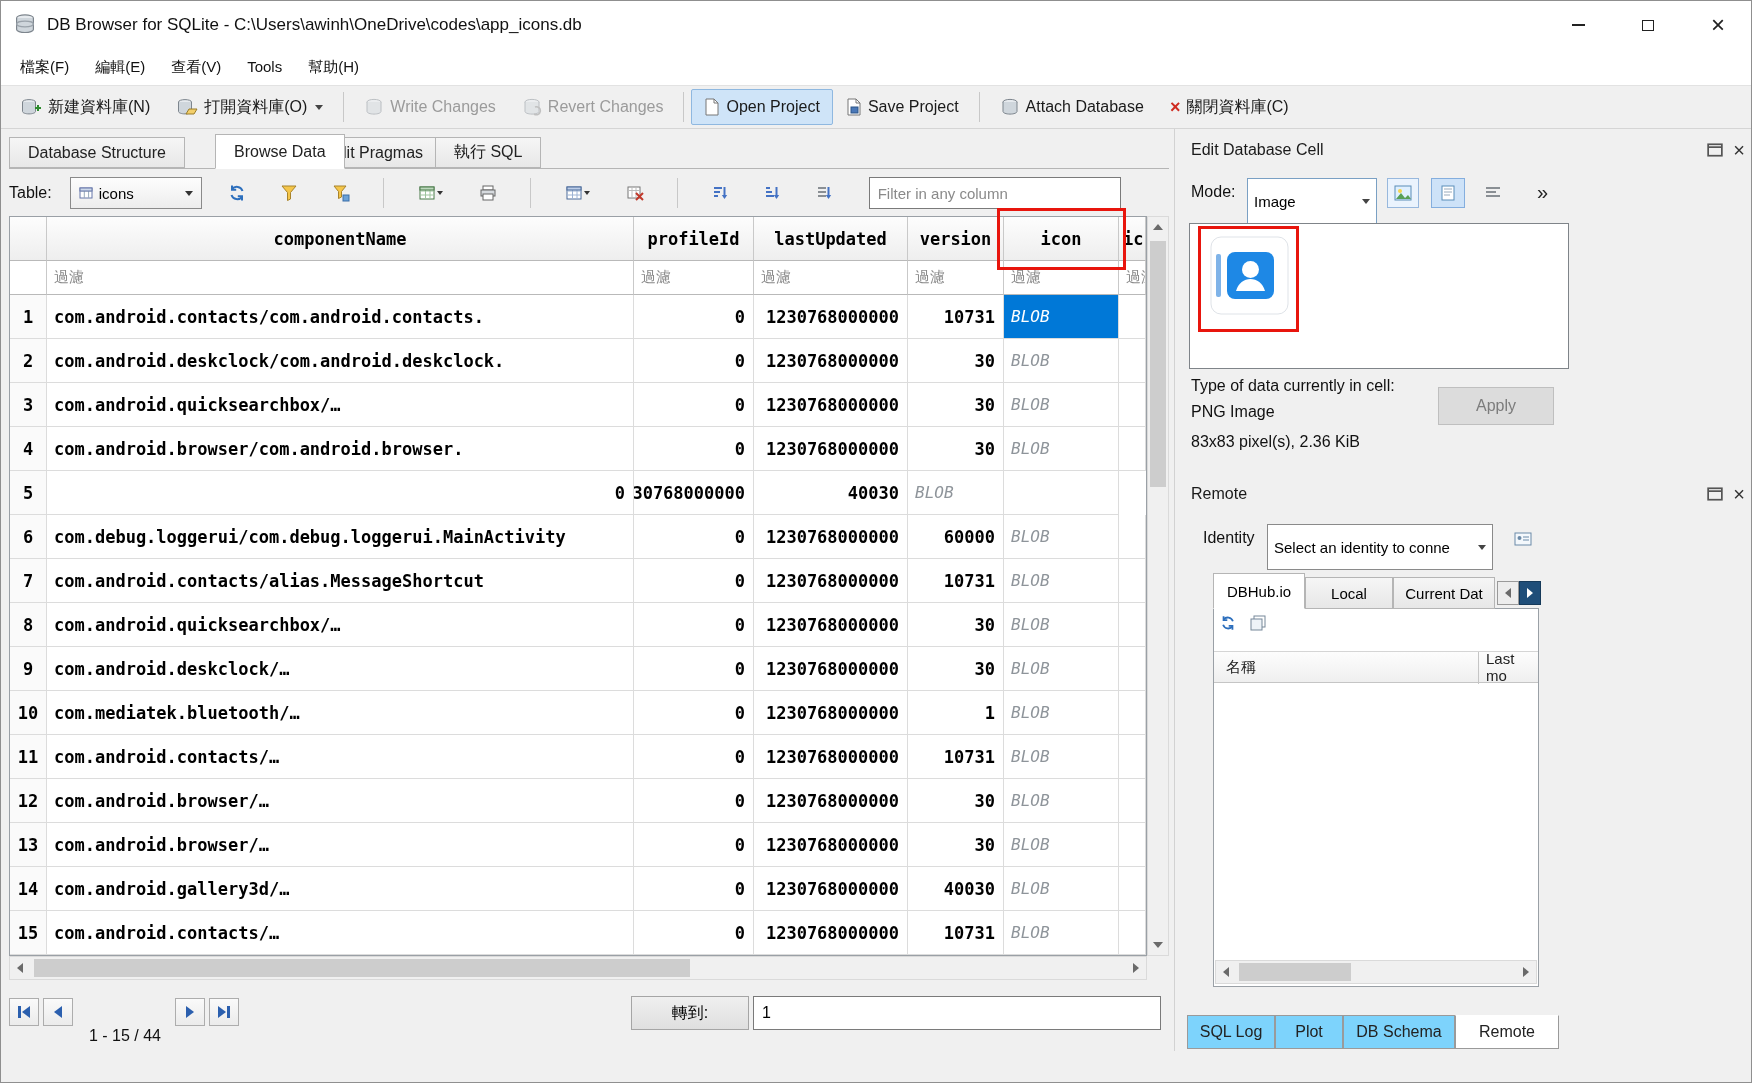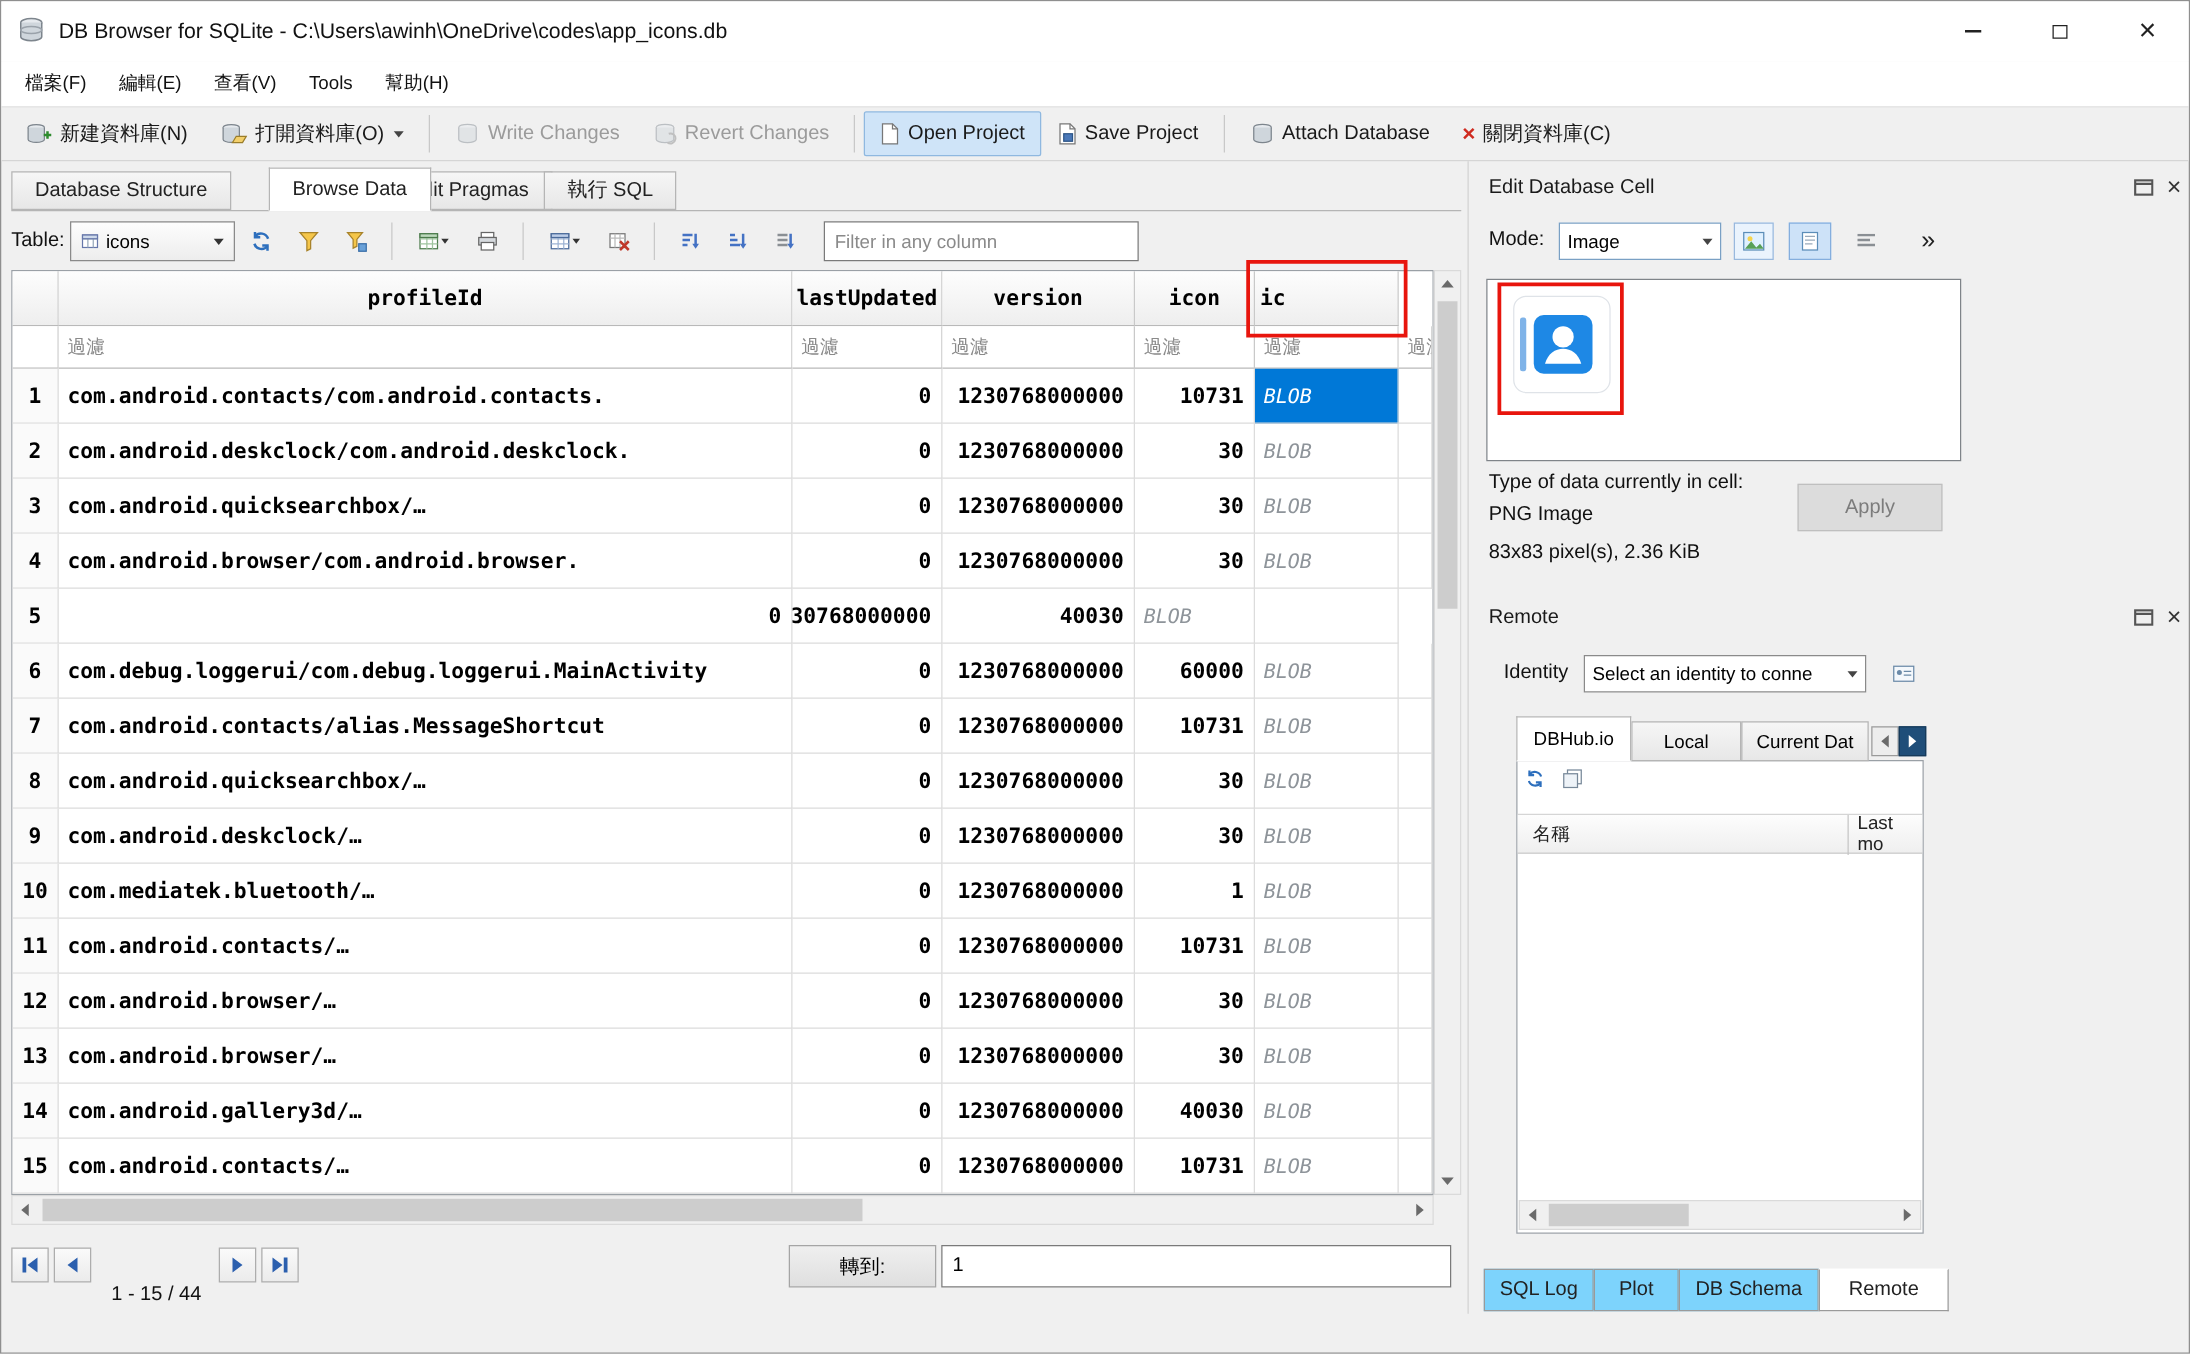--- a/index.html
+++ b/index.html
@@ -40,21 +40,21 @@
 
   
   .mtab { position:absolute; top:136px; height:31px; background:linear-gradient(#f6f6f6,#e7e7e7);
           border:1px solid #b5b5b5; display:flex; align-items:center; padding:0 18px;
           font-size:16px; color:#222; z-index:2; }
   .mtab.active { top:133px; height:35px; background:#fff; border-bottom:1px solid #fff; z-index:4;margin-left:34px; }
   .tabline { position:absolute; left:8px; top:167px; width:1160px; height:1px; background:#b5b5b5; z-index:1; }
 
   
   .controls { position:absolute; left:8px; top:170px; width:1160px; height:44px;
-              display:flex; align-items:center; gap:4px; }
+              display:flex; align-items:center; gap:18px; }
   .lbl { font-size:16px; color:#111; }
   .combo { height:32px; background:linear-gradient(#fdfdfd,#ededed); border:1px solid #8a8a8a;
            display:flex; align-items:center; gap:6px; padding:0 8px; font-size:15px; }
   .combo .caret { width:0; height:0; border-left:4px solid transparent; border-right:4px solid transparent;
                   border-top:5px solid #333; margin-left:auto; }
   .tbtn { width:34px; height:32px; display:flex; align-items:center; justify-content:center; gap:1px; }
   .minicaret { width:0; height:0; border-left:3px solid transparent; border-right:3px solid transparent;
                border-top:4px solid #333; }
   .filter-input { width:252px; height:32px; border:1px solid #7a7a7a; font-size:15px;
                   padding:0 8px; color:#333; background:#fff; margin-left:10px; }
@@ -108,21 +108,21 @@
 
   
   .panel-divider { position:absolute; left:1173px; top:128px; width:1px; height:922px; background:#d2d2d2; }
   .dock-header { position:absolute; left:1180px; width:570px; height:30px; display:flex; align-items:center; }
   .dock-title { font-size:16px; color:#1a1a1a; padding-left:10px; }
   .dock-icons { position:absolute; right:6px; display:flex; gap:10px; align-items:center; }
   .dock-x { font-size:20px; color:#333; line-height:1; }
   .small-btn { height:30px; display:flex; align-items:center; justify-content:center; border:1px solid transparent; }
   .chev { font-size:20px; color:#222; }
 
-  .combo2 { position:absolute; height:30px; background:#fff; border:1px solid #7aa0c4;
+  .combo2 { position:absolute; height:46px; background:#fff; border:1px solid #7aa0c4;
             display:flex; align-items:center; padding:0 6px; font-size:15px; overflow:hidden; white-space:nowrap; }
   .combo2 .caret { width:0;height:0;border-left:4px solid transparent;border-right:4px solid transparent;
                    border-top:5px solid #444; margin-left:auto; }
 
   .preview-box { position:absolute; left:1188px; top:222px; width:380px; height:146px;
                  background:#fff; border:1px solid #7f8489; }
   .apply-btn { position:absolute; left:1437px; top:386px; width:116px; height:38px;
                background:#dcdcdc; border:1px solid #bfbfbf; color:#7c7c7c; font-size:16px;
                display:flex; align-items:center; justify-content:center; }
   .info-text { position:absolute; left:1190px; font-size:16px; color:#111; white-space:nowrap; }
@@ -343,20 +343,21 @@
           <path d="M13.5 3v9" stroke="#4472c4" stroke-width="2"></path>
           <path d="M10.8 11l2.7 4 2.7-4z" fill="#4472c4"></path>
         </svg>
     </div>
     <input class="filter-input" type="text" placeholder="Filter in any column" style="">
   </div>
 
   <div class="tbl">
     <div class="thead">
       <div class="tcell"></div>
+      <div class="tcell">componentName</div>
       <div class="tcell">profileId</div>
       <div class="tcell">lastUpdated</div>
       <div class="tcell">version</div>
       <div class="tcell">icon</div>
       <div class="tcell h-extra">ic</div>
     </div>
     <div class="tfilter">
       <div class="tcell"></div>
       <div class="tcell">過濾</div>
       <div class="tcell">過濾</div>

